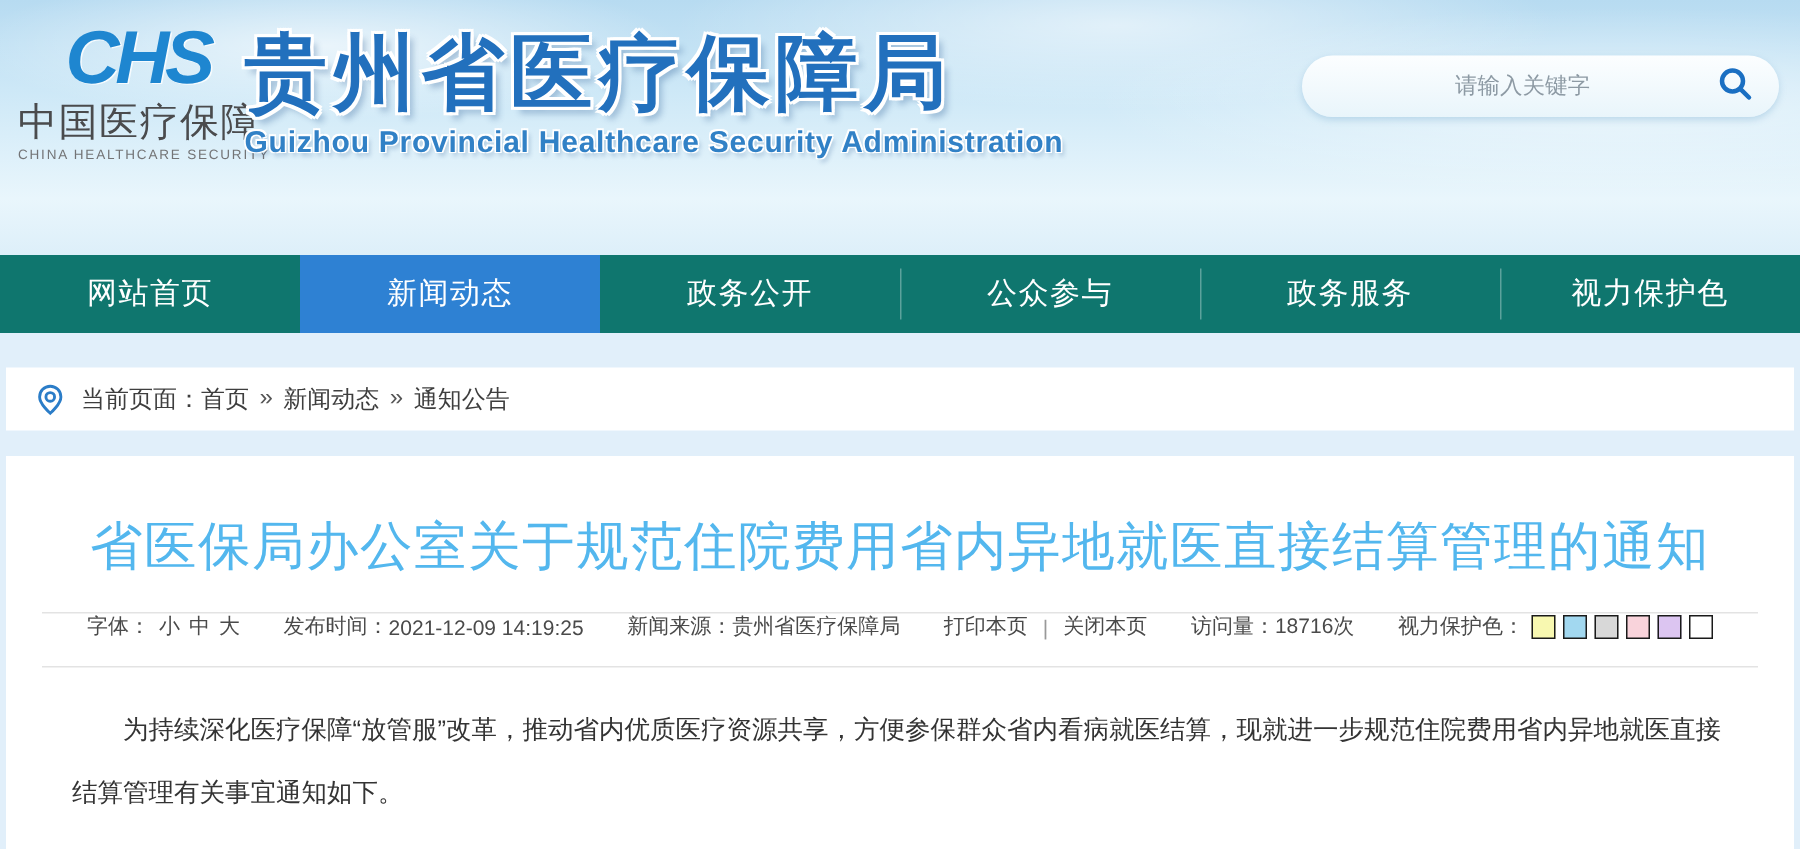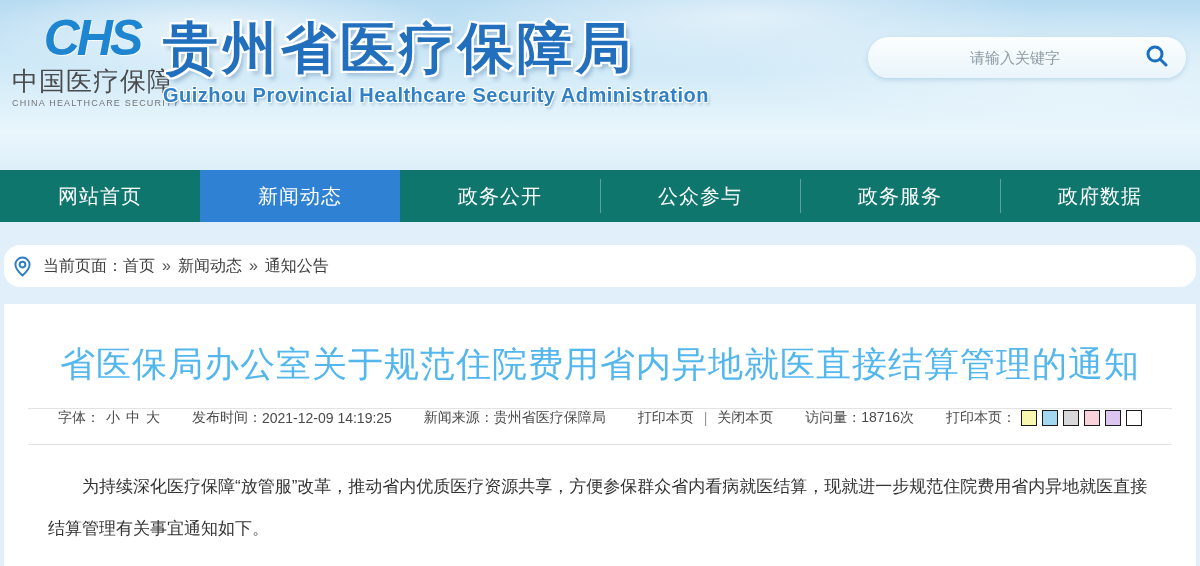--- a/index.html
+++ b/index.html
@@ -61,22 +61,22 @@
     cursor:pointer; position:relative; letter-spacing:1px;
   }
   .nav-item.active { background:#2e81d3; }
   .nav-item.sep::before {
     content:""; position:absolute; left:0; top:9px; bottom:9px; width:1px; background:rgba(255,255,255,.32);
   }
 
   
   .breadcrumb {
     margin:23px 4px 0; height:42px; background:#ffffff;
-    display:flex; align-items:center; padding-left:7px;
-    font-size:16px; color:#3e3e3e;border-radius:16px;
+    display:flex; align-items:center; padding-left:18px;
+    font-size:16px; color:#3e3e3e;
   }
   .breadcrumb .pin { margin-right:9px; display:flex; align-items:center; }
   .crumb { cursor:pointer; }
   .crumb-sep { margin:0 7px; color:#555; }
 
   
   .content { margin:17px 4px 0; height:262px; background:#ffffff; overflow:hidden; }
   .article-title {
     padding-top:37px; text-align:center;
     font-size:35px; color:#53b7ee; letter-spacing:1px;
@@ -127,21 +127,21 @@
       </button>
     </div>
   </div>
 
   <div class="nav">
     <div class="nav-item">网站首页</div>
     <div class="nav-item active">新闻动态</div>
     <div class="nav-item">政务公开</div>
     <div class="nav-item sep">公众参与</div>
     <div class="nav-item sep">政务服务</div>
-    <div class="nav-item sep">政府数据</div>
+    <div class="nav-item sep">视力保护色</div>
   </div>
 
   <div class="breadcrumb">
     <span class="pin">
       <svg width="23" height="23" viewBox="0 0 24 24" fill="none">
         <path d="M12 2.6 C7.9 2.6 4.6 5.9 4.6 10 c0 5 7.4 11.4 7.4 11.4 s7.4 -6.4 7.4 -11.4 C19.4 5.9 16.1 2.6 12 2.6 Z" stroke="#2b7dc8" stroke-width="2"></path>
         <circle cx="12" cy="10" r="3" stroke="#2b7dc8" stroke-width="2"></circle>
       </svg>
     </span>
     <span>当前页面：</span>
@@ -173,21 +173,21 @@
       <span class="grp">
         <span class="lnk">打印本页</span>
         <span class="bar-sep">|</span>
         <span class="lnk">关闭本页</span>
       </span>
       <span class="grp">
         <span>访问量：</span>
         <span>18716次</span>
       </span>
       <span class="grp">
-        <span>打印本页：</span>
+        <span>视力保护色：</span>
         <span class="swatch" style="background: rgb(248, 248, 176);"></span>
         <span class="swatch" style="background: rgb(162, 216, 240);"></span>
         <span class="swatch" style="background: rgb(216, 216, 216);"></span>
         <span class="swatch" style="background: rgb(249, 211, 219);"></span>
         <span class="swatch" style="background: rgb(220, 197, 241);"></span>
         <span class="swatch" style="background: rgb(255, 255, 255);"></span>
       </span>
     </div>
 
     <div class="body-text">

